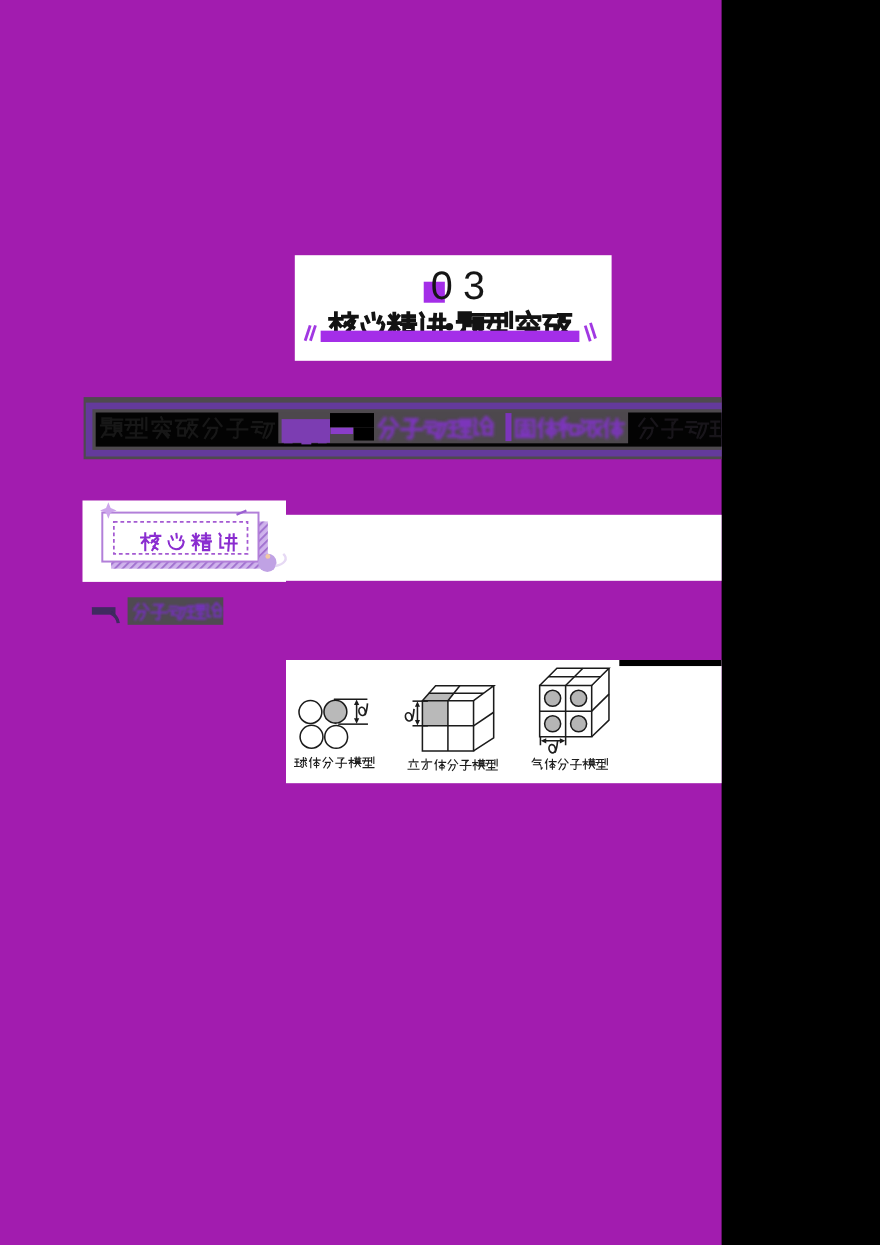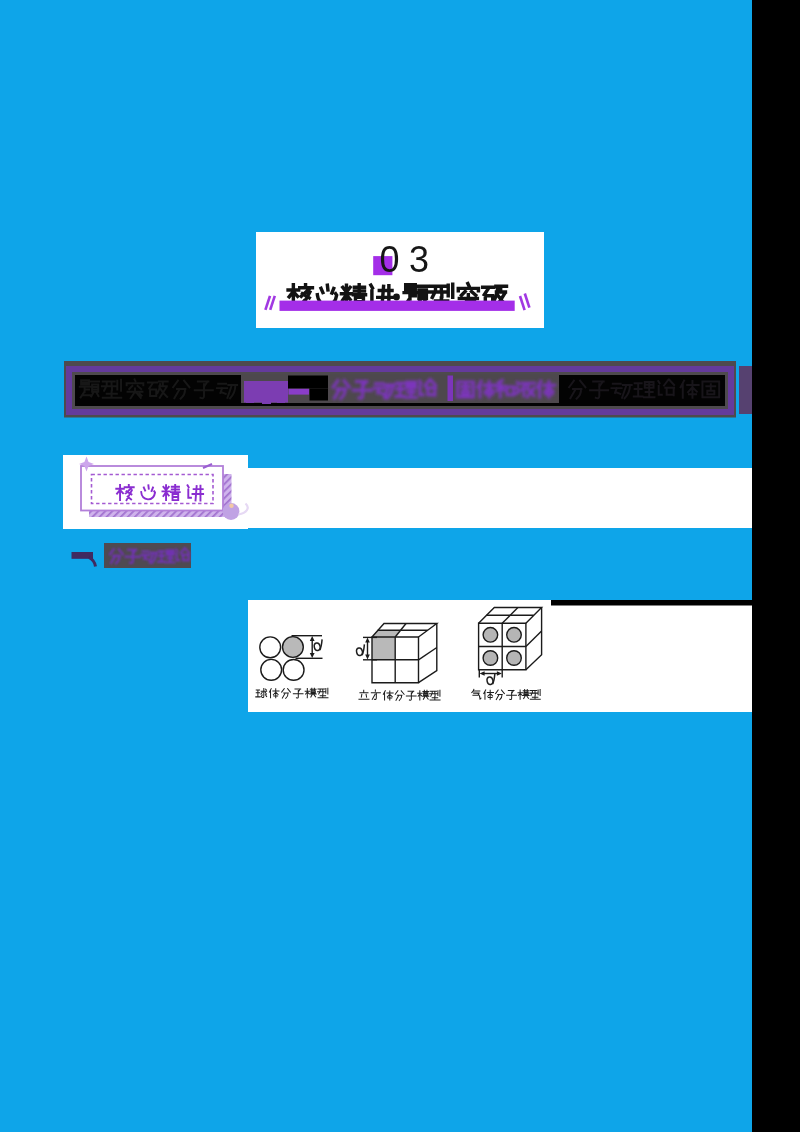--- a/index.html
+++ b/index.html
@@ -1,12 +1,12 @@
 <!DOCTYPE html>
-<html><head><meta charset="utf-8"><style>html,body{margin:0;padding:0;background:#000;}*{box-sizing:border-box;}.page{position:relative;width:752px;height:1132px;background:#0ea5e9;overflow:hidden;font-family:"Liberation Sans",sans-serif;}</style></head><body>
+<html><head><meta charset="utf-8"><style>html,body{margin:0;padding:0;background:#000;}*{box-sizing:border-box;}.page{position:relative;width:656px;height:1132px;background:#a21caf;overflow:hidden;font-family:"Liberation Sans",sans-serif;padding-left:12px;}</style></head><body>
 <div class="page"><svg width="800" height="1132" viewBox="0 0 800 1132">
       <defs>
         <path id="g-he2" d="M24 10 V90 M4 30 H44 M24 36 L8 56 M24 36 L40 54 M48 22 H96 M70 10 V22 M82 28 L54 54 M58 44 L84 60 M86 38 L58 90 M64 72 L82 86"></path>
         <path id="g-xin" d="M14 48 C16 74 28 84 50 86 C74 86 84 70 87 50 L83 44 M28 24 L35 40 M52 12 L54 30 M76 24 L69 42"></path>
         <path id="g-jing" d="M24 12 V90 M5 44 H43 M10 20 L20 33 M38 20 L28 33 M24 48 L10 68 M24 48 L38 66 M54 20 H92 M54 34 H92 M50 48 H96 M72 10 V48 M58 58 H88 M88 58 V90 M58 90 H88 M58 58 V90 M58 74 H88"></path>
         <path id="g-jiang" d="M16 12 L22 22 M20 34 V78 M20 78 H34 M48 32 H96 M42 58 H98 M64 16 L58 92 M84 14 V92"></path>
         <path id="g-ti" d="M14 10 H50 M50 10 V30 M14 30 H50 M14 10 V30 M14 20 H50 M8 40 H56 M30 40 V64 M32 52 H50 M28 64 L12 88 M26 78 H62 M58 16 H96 M64 30 H92 M92 30 V62 M64 62 H92 M64 30 V62 M64 41 H92 M64 52 H92 M70 66 L60 84 M84 66 L93 82"></path>
         <path id="g-xing" d="M8 16 H62 M4 38 H66 M26 16 V38 M48 16 V38 M24 38 L14 58 M50 38 V56 M74 12 V52 M91 8 V58 M48 60 V86 M26 72 H72 M8 90 H92"></path>
         <path id="g-tu" d="M48 6 L52 14 M12 24 H88 M12 24 V33 M88 24 V33 M38 36 L24 50 M62 36 L78 50 M16 62 H84 M50 48 V62 M50 62 L30 92 M52 62 L76 90 M70 70 L80 80"></path>
         <path id="g-po" d="M4 20 H46 M26 24 L10 48 M14 52 H42 M42 52 V82 M14 82 H42 M14 52 V82 M54 16 H94 M72 16 V38 M60 28 C58 48 54 58 48 68 M56 38 H90 M88 42 L58 90 M60 48 C70 66 80 76 92 86"></path>

